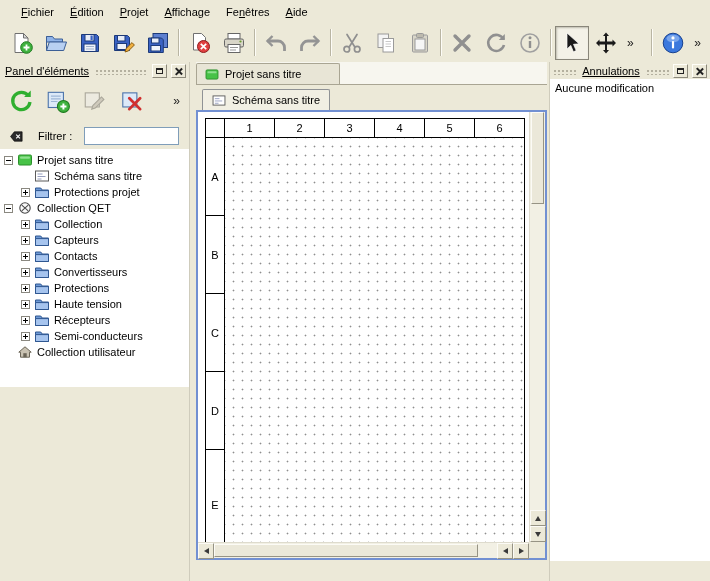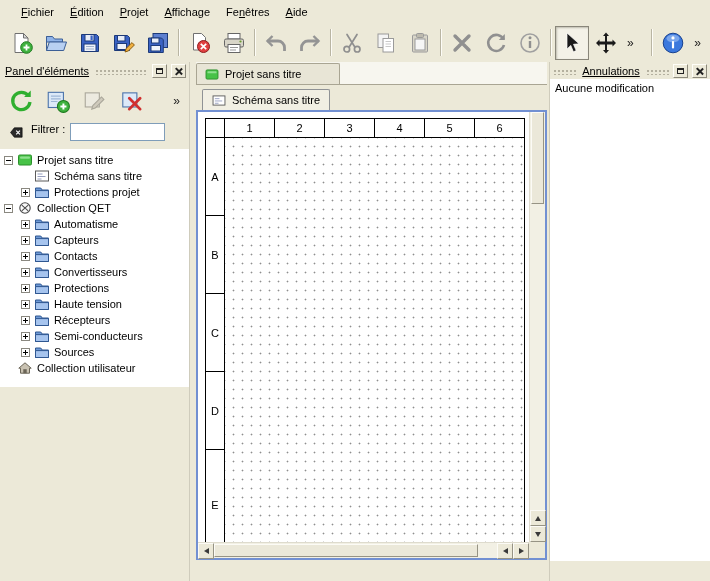--- a/index.html
+++ b/index.html
@@ -32,21 +32,21 @@
 .dbtn{flex:none;width:15px;height:14px;background:#ece9d8;border:1px solid;border-color:#fffef8 #8c897b #8c897b #fffef8;display:flex;align-items:center;justify-content:center;}
 .float-glyph{width:7px;height:6px;border:1px solid #222;border-top-width:2px;}
 .xg{position:relative;width:8px;height:8px;}
 .xg::before,.xg::after{content:"";position:absolute;left:3.4px;top:-0.5px;width:1.5px;height:9px;background:#222;}
 .xg::before{transform:rotate(45deg);}
 .xg::after{transform:rotate(-45deg);}
 
 .ptoolbar{height:44px;flex:none;display:flex;align-items:center;gap:5px;padding:0 5px;}
 .pbtn{width:32px;height:32px;flex:none;display:flex;align-items:center;justify-content:center;border:1px solid transparent;}
 .pbtn svg{width:26px;height:26px;}
-.filter-row{height:26px;flex:none;display:flex;align-items:flex-start;gap:5px;padding:0 6px;}
+.filter-row{height:26px;flex:none;display:flex;align-items:center;gap:12px;padding:0 6px;}
 .fbtn{width:20px;height:18px;flex:none;display:flex;align-items:center;justify-content:center;border:1px solid transparent;}
 .fbtn svg{width:17px;height:15px;}
 .filter-input{width:95px;height:18px;border:1px solid #7f9db9;background:#fff;font-family:"Liberation Sans",sans-serif;font-size:11px;padding:0 3px;}
 .tree{height:238px;flex:none;background:#fff;padding-top:3px;overflow:hidden;}
 .trow{height:16px;display:flex;align-items:center;padding-left:4px;cursor:default;}
 .trow.lvl1{padding-left:21px;}
 .expbox{flex:none;width:9px;height:9px;border:1px solid #8a8880;background:#fff;position:relative;margin-right:5px;}
 .expbox::before{content:"";position:absolute;left:1px;right:1px;top:3px;height:1px;background:#000;}
 .expbox.plus::after{content:"";position:absolute;top:1px;bottom:1px;left:3px;width:1px;background:#000;}
 .expspacer{flex:none;width:14px;}
@@ -425,21 +425,21 @@
           </span>
         <span class="tlabel">Collection QET</span>
       </div>
       <div class="trow lvl1">
         <span class="expbox plus"></span>
         <span class="ticon">
             <svg>
               <use href="#i-folder"></use>
             </svg>
           </span>
-        <span class="tlabel">Automatisme</span>
+        <span class="tlabel">Collection</span>
       </div>
       <div class="trow lvl1">
         <span class="expbox plus"></span>
         <span class="ticon">
             <svg>
               <use href="#i-folder"></use>
             </svg>
           </span>
         <span class="tlabel">Capteurs</span>
       </div>
@@ -489,29 +489,20 @@
         <span class="tlabel">Récepteurs</span>
       </div>
       <div class="trow lvl1">
         <span class="expbox plus"></span>
         <span class="ticon">
             <svg>
               <use href="#i-folder"></use>
             </svg>
           </span>
         <span class="tlabel">Semi-conducteurs</span>
-      </div>
-      <div class="trow lvl1">
-        <span class="expbox plus"></span>
-        <span class="ticon">
-            <svg>
-              <use href="#i-folder"></use>
-            </svg>
-          </span>
-        <span class="tlabel">Sources</span>
       </div>
       <div class="trow">
         <span class="expspacer"></span>
         <span class="ticon">
             <svg>
               <use href="#i-home"></use>
             </svg>
           </span>
         <span class="tlabel">Collection utilisateur</span>
       </div>

